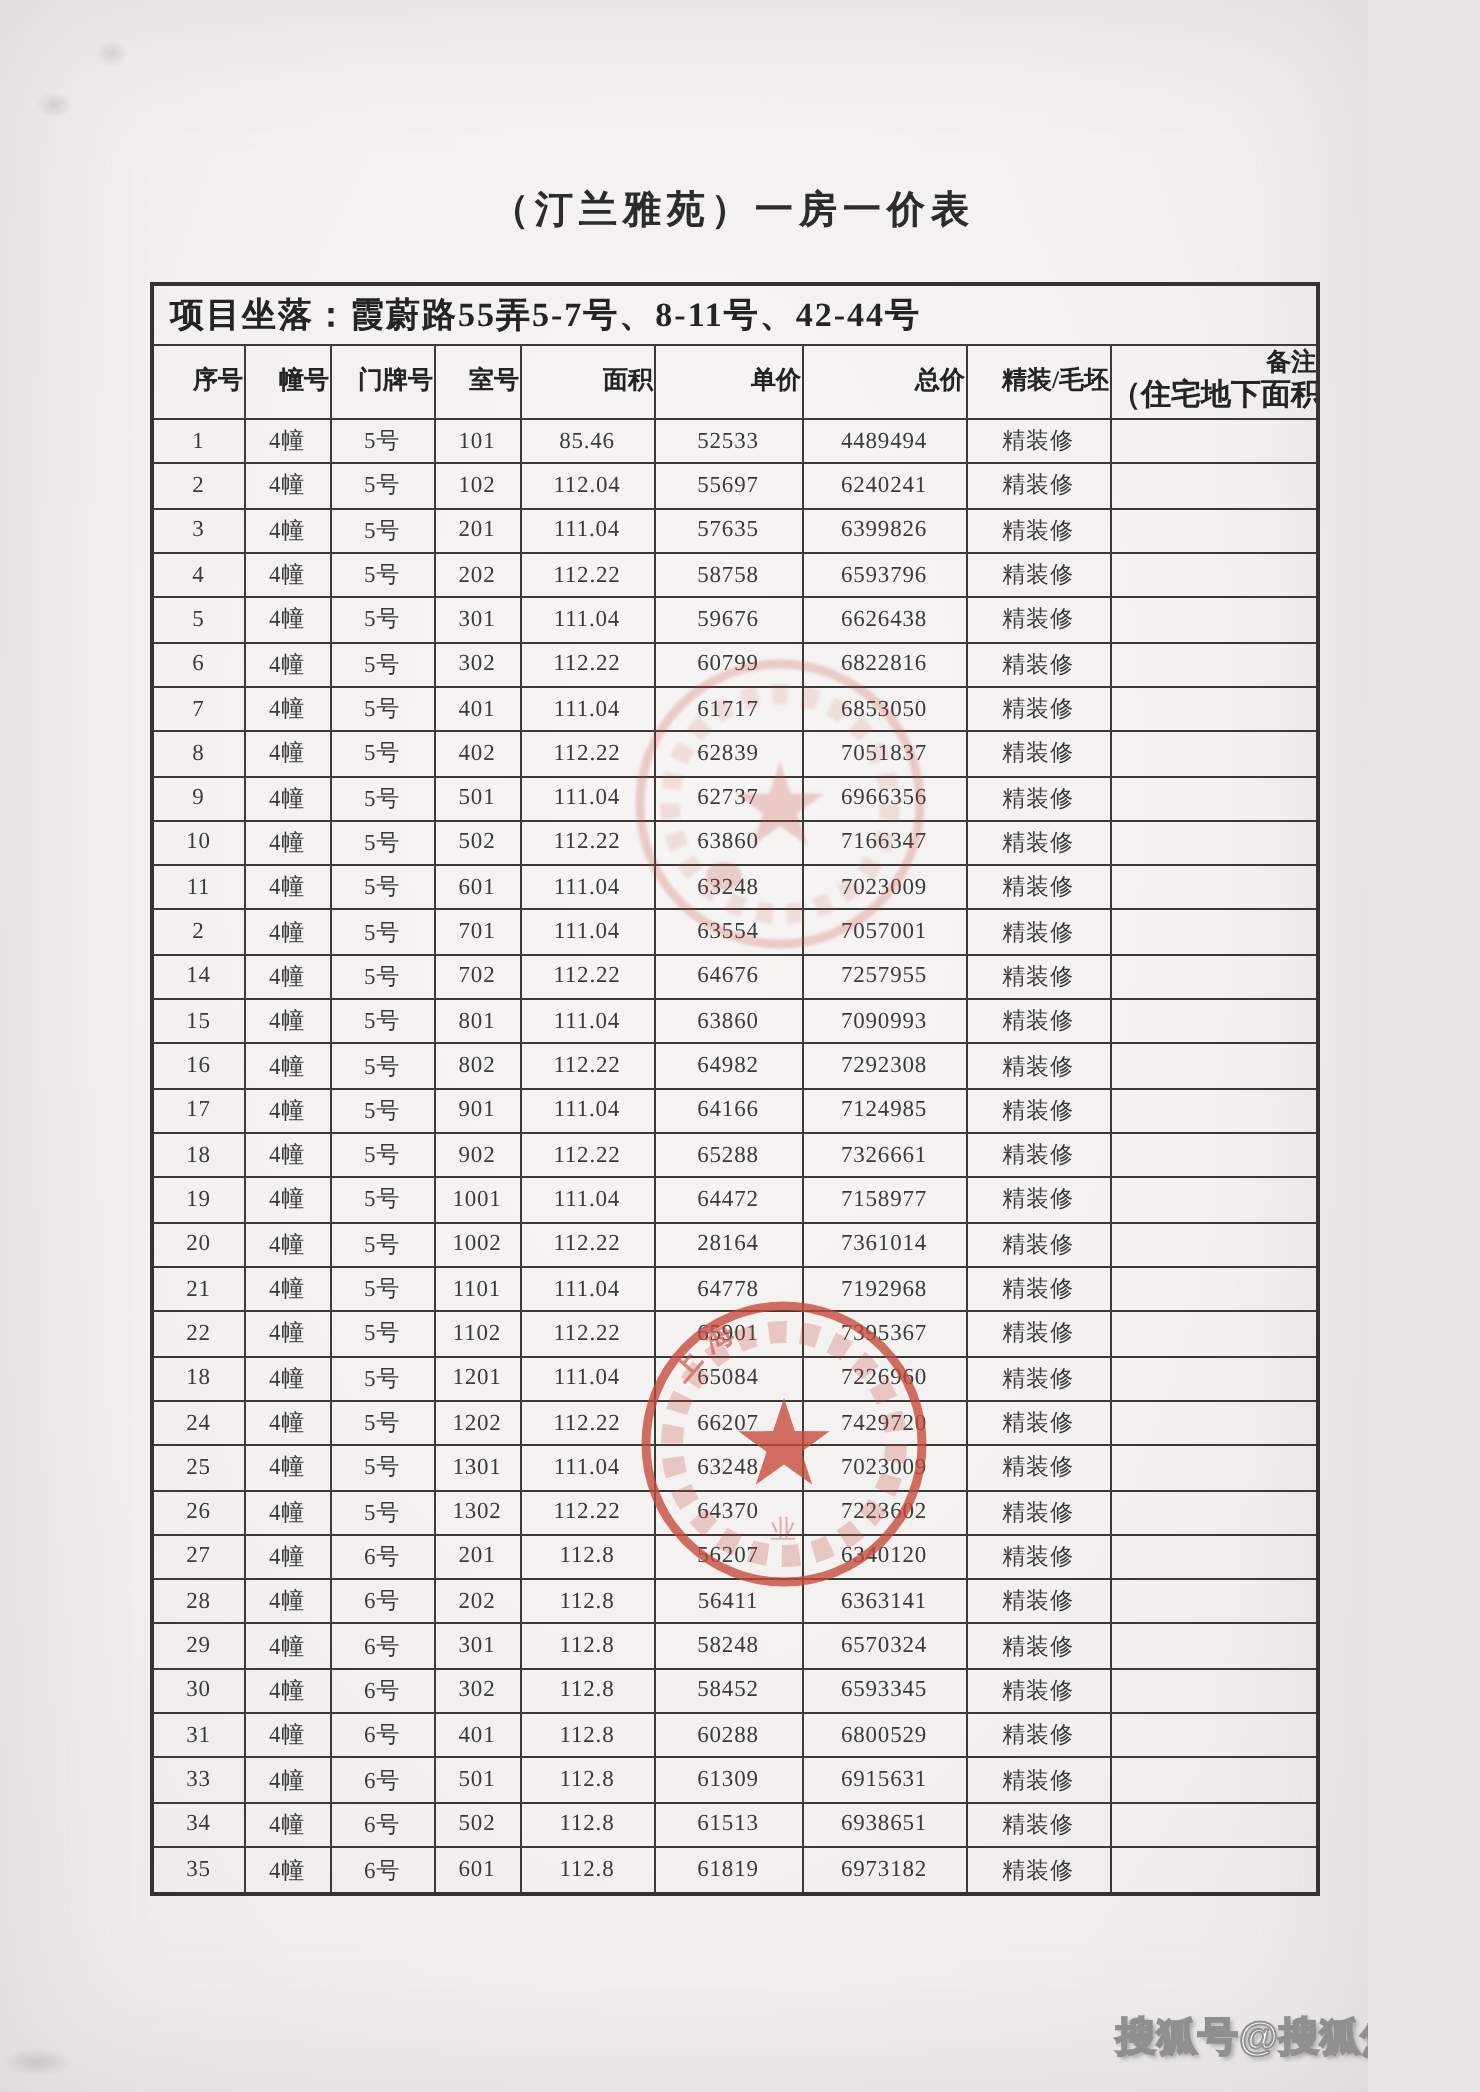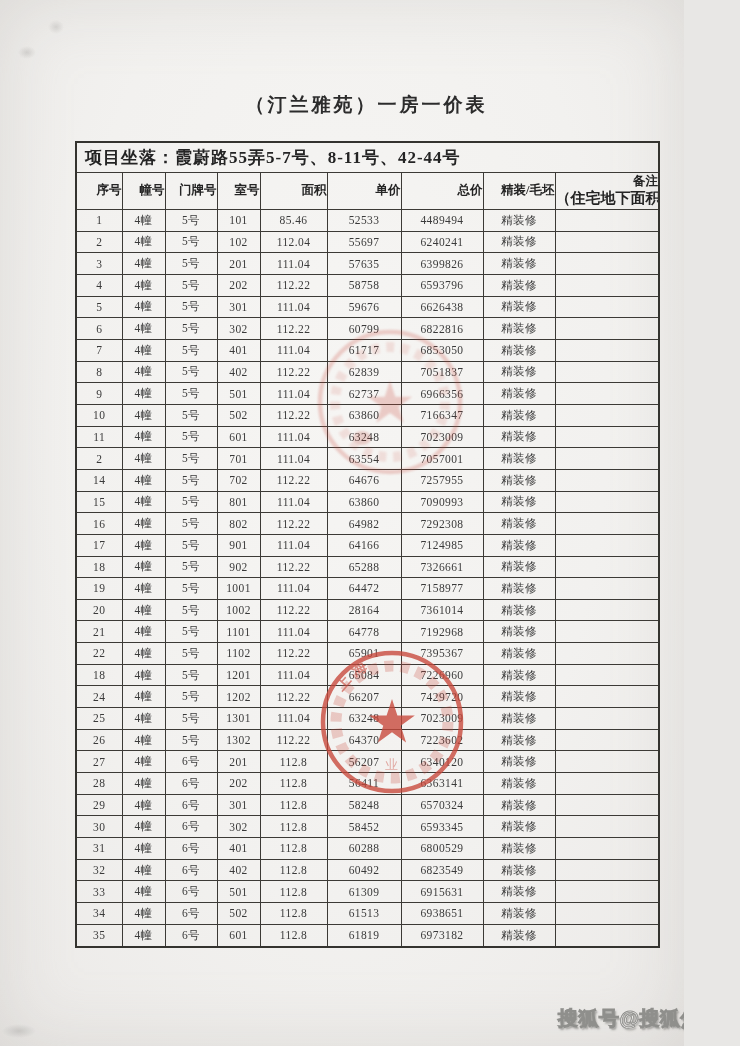--- a/index.html
+++ b/index.html
@@ -437,31 +437,20 @@
           <td>4幢</td>
           <td>6号</td>
           <td>401</td>
           <td>112.8</td>
           <td>60288</td>
           <td>6800529</td>
           <td>精装修</td>
           <td></td>
         </tr>
         <tr>
-          <td>32</td>
-          <td>4幢</td>
-          <td>6号</td>
-          <td>402</td>
-          <td>112.8</td>
-          <td>60492</td>
-          <td>6823549</td>
-          <td>精装修</td>
-          <td></td>
-        </tr>
-        <tr>
           <td>33</td>
           <td>4幢</td>
           <td>6号</td>
           <td>501</td>
           <td>112.8</td>
           <td>61309</td>
           <td>6915631</td>
           <td>精装修</td>
           <td></td>
         </tr>

